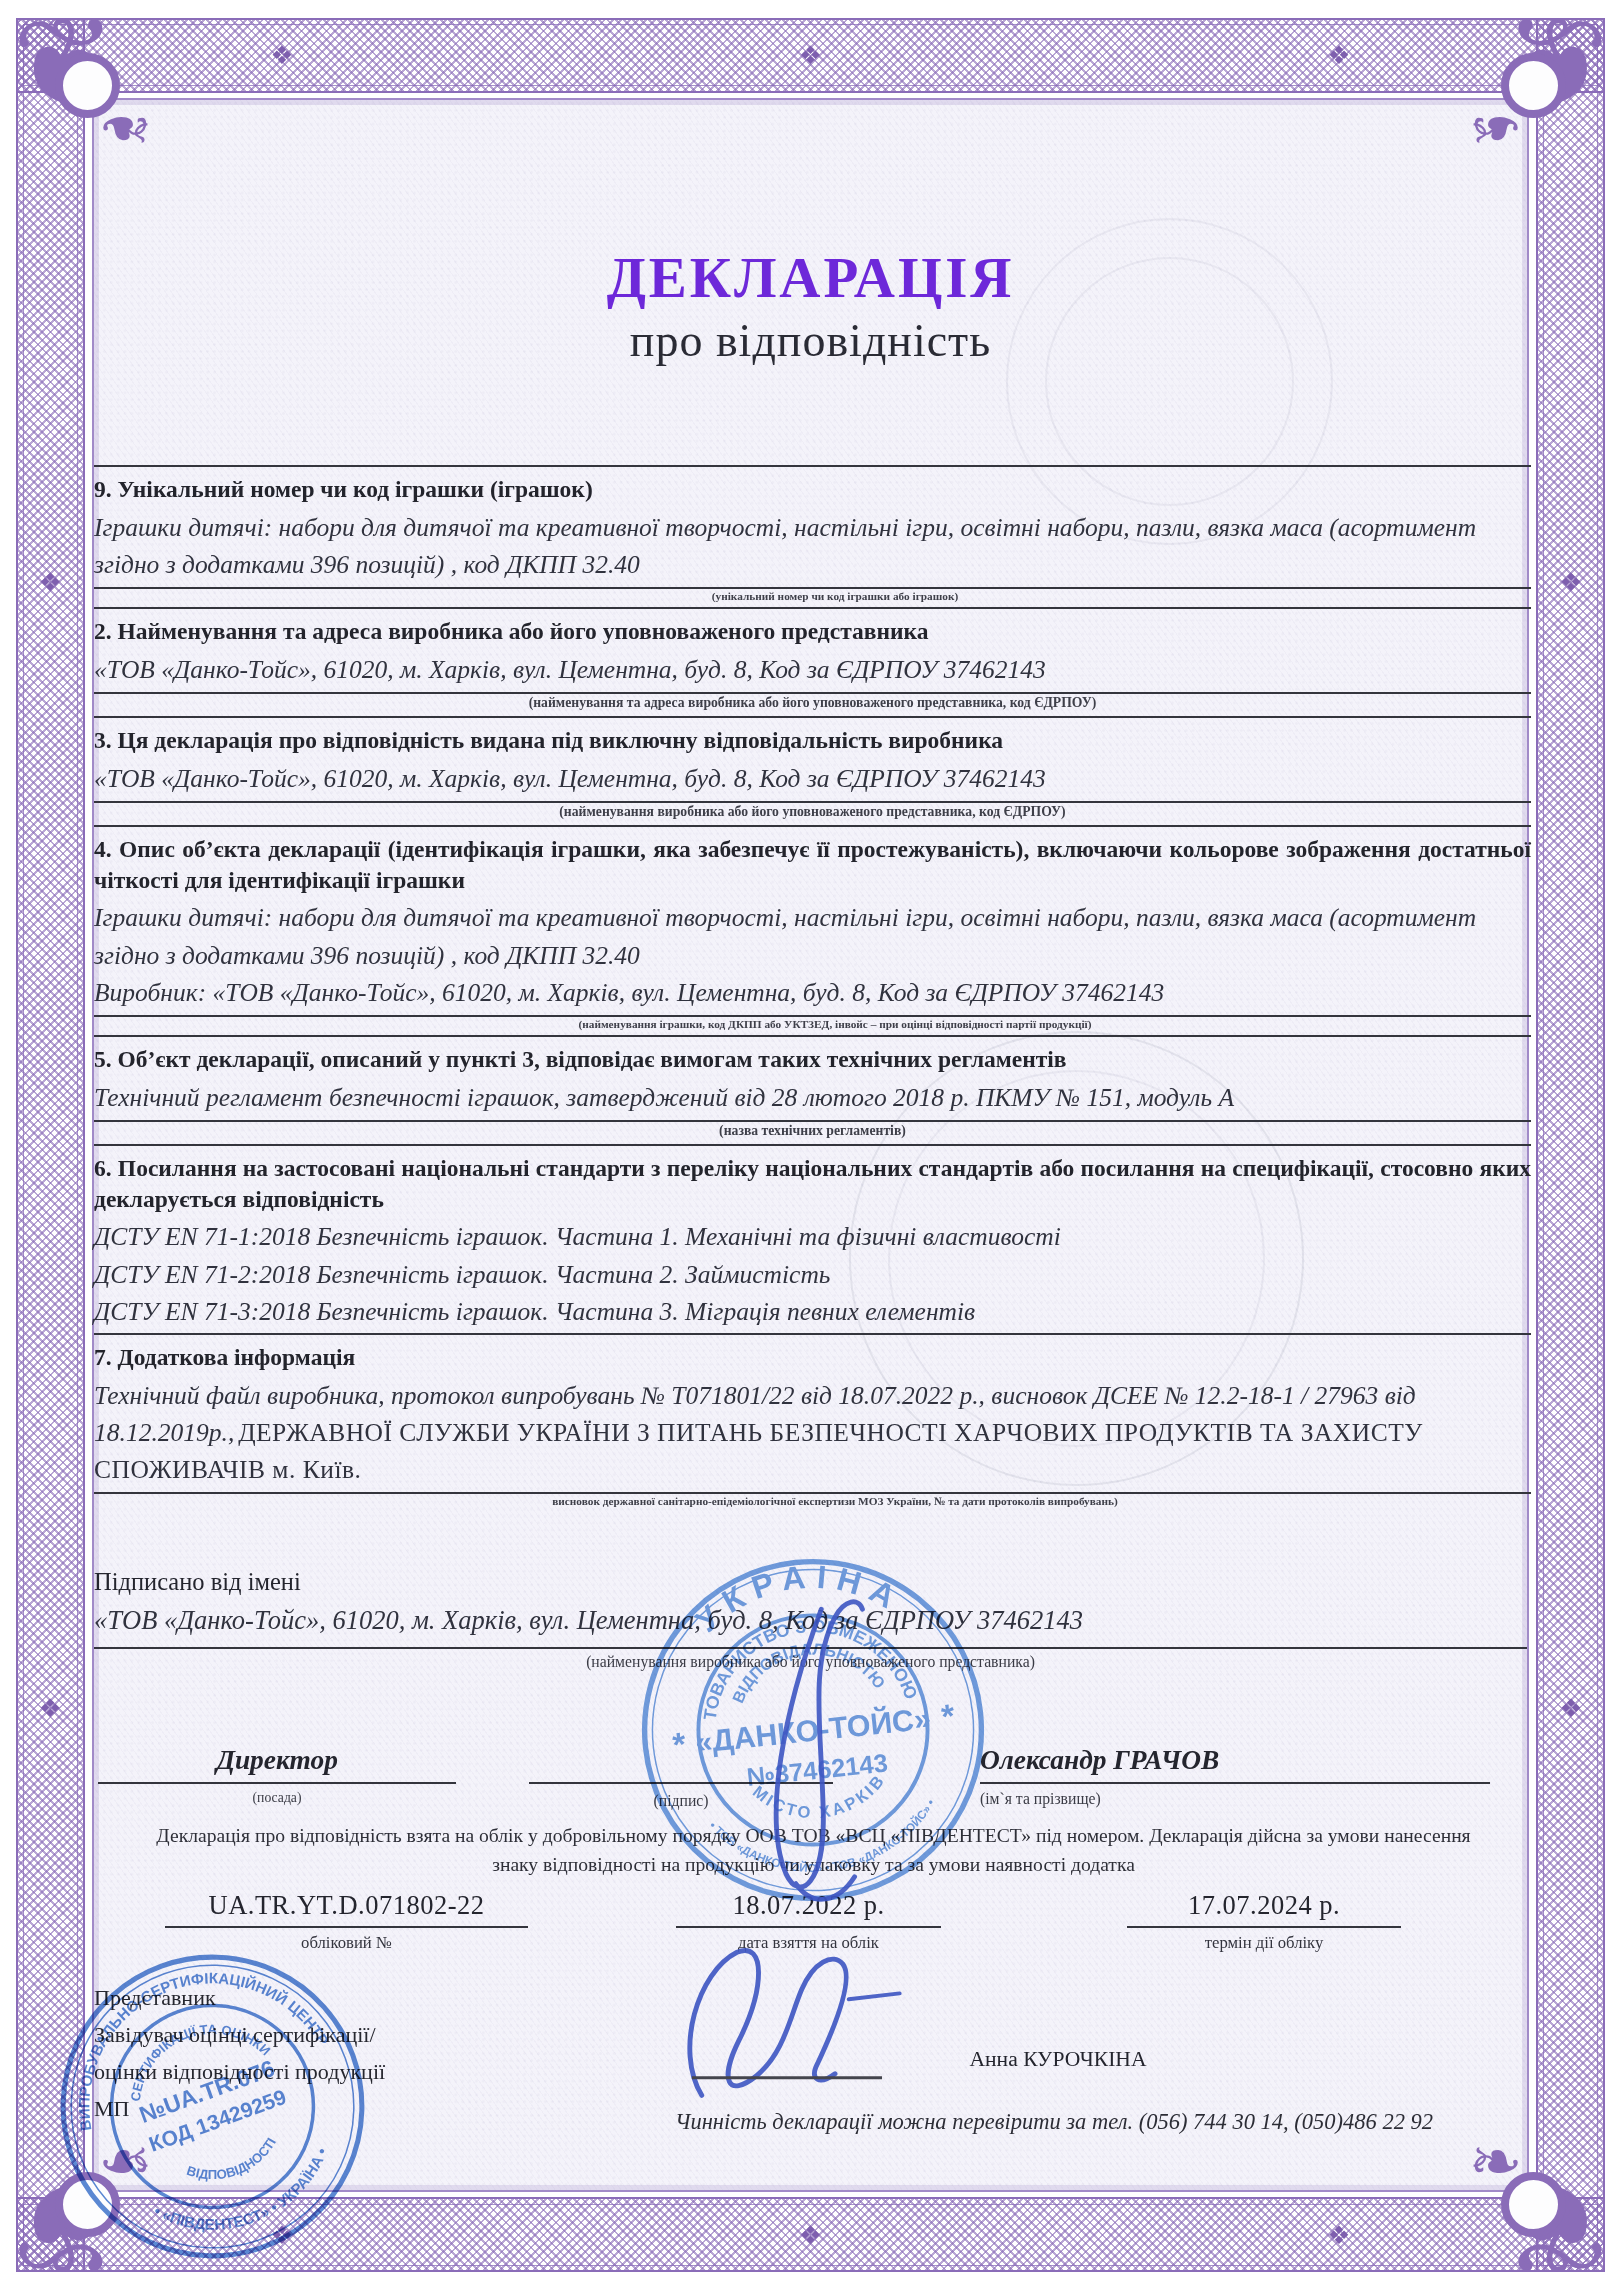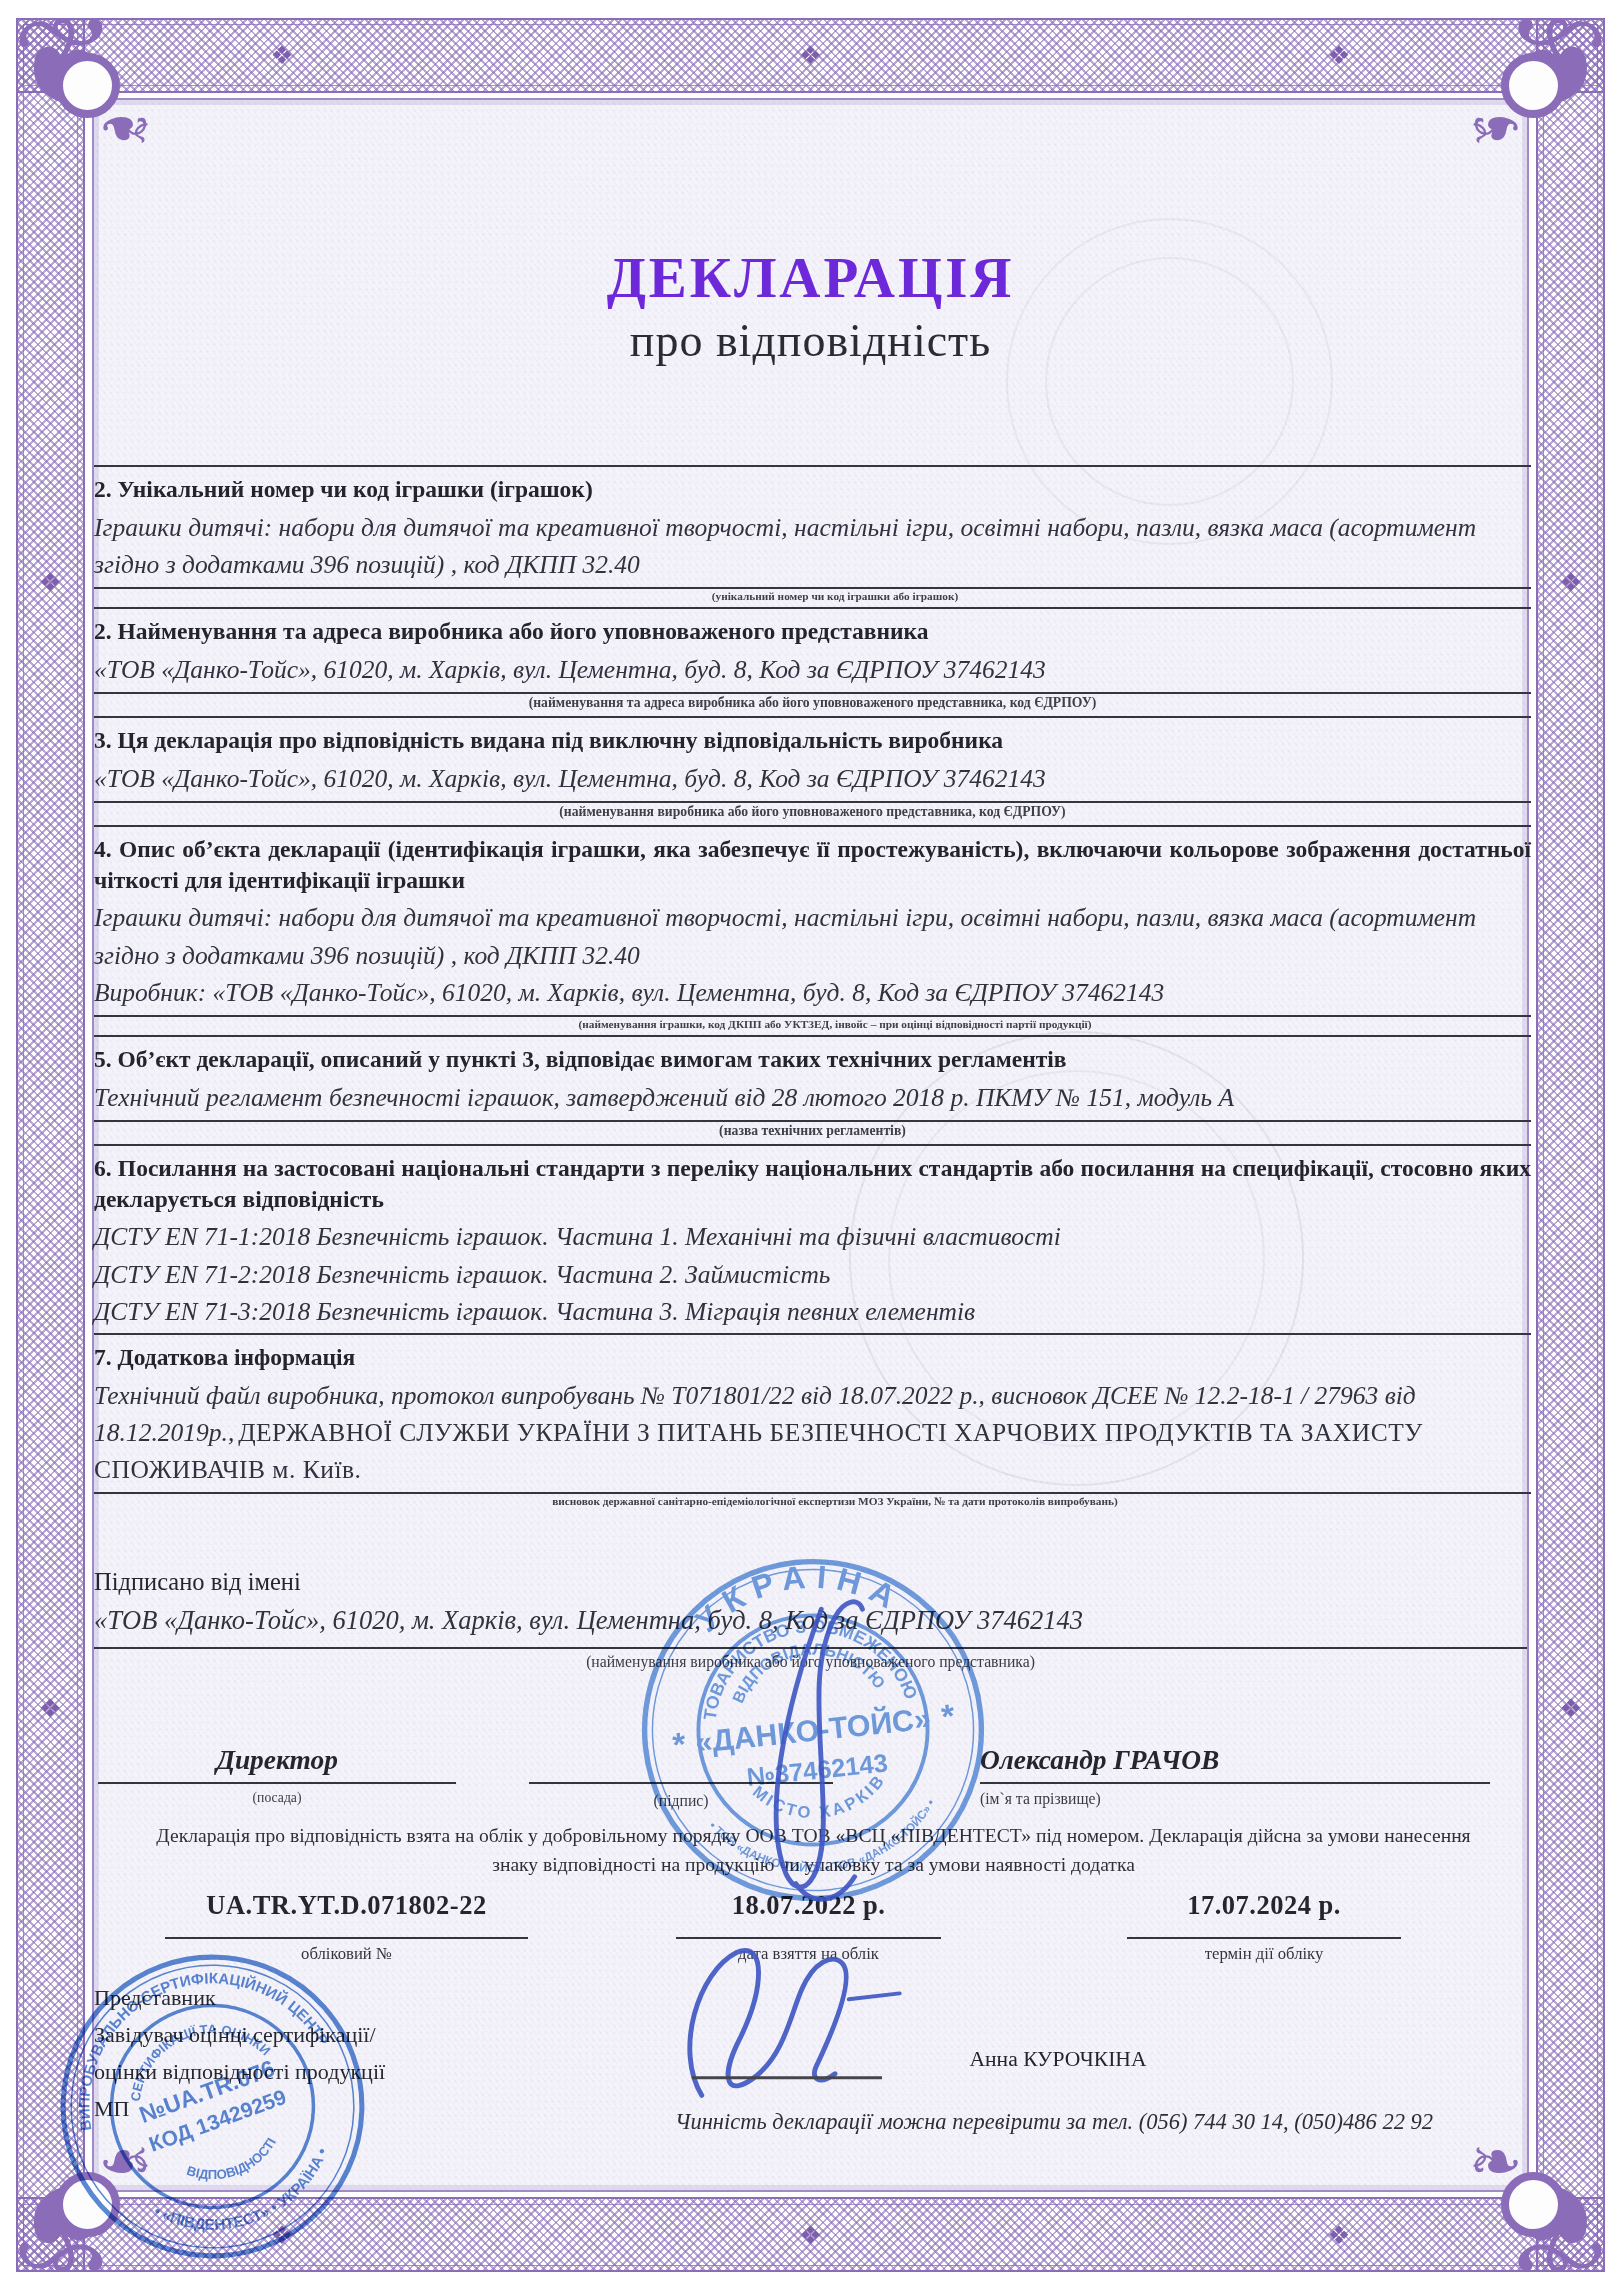--- a/index.html
+++ b/index.html
@@ -61,21 +61,21 @@
   .pos-name{left:98px;width:358px;top:1745px;text-align:center;font-size:27.4px;font-weight:bold;font-style:italic;}
   .pos-line{left:98px;width:358px;top:1782px;border-top:2.5px solid #34353d;}
   .pos-cap{left:98px;width:358px;top:1790px;text-align:center;font-size:13.7px;color:#3a3b45;}
   .sign-line{left:529px;width:304px;top:1782px;border-top:2.5px solid #34353d;}
   .sign-cap{left:529px;width:304px;top:1792px;text-align:center;font-size:15.7px;color:#3a3b45;}
   .dir-name{left:980px;width:510px;top:1745px;text-align:left;font-size:27.4px;font-weight:bold;font-style:italic;}
   .dir-line{left:980px;width:510px;top:1782px;border-top:2.5px solid #34353d;}
   .dir-cap{left:980px;width:510px;top:1790px;text-align:left;font-size:15.7px;color:#3a3b45;}
   .reg-note{left:137px;width:1353px;top:1821px;text-align:center;font-size:19.6px;line-height:1.5;color:#2e2f38;}
   .reg-item{top:1890px;text-align:center;}
-  .reg-val{font-size:26.5px;letter-spacing:0.5px;border-bottom:2.5px solid #34353d;padding-bottom:16px;display:block;font-weight:bold;}
+  .reg-val{font-size:26.5px;letter-spacing:0.5px;border-bottom:2.5px solid #34353d;padding-bottom:5px;display:block;}
   .reg-cap{font-size:16.7px;color:#33343e;margin-top:4.9px;display:block;}
   .reg-no{left:165px;width:363px;}
   .reg-d1{left:676px;width:265px;}
   .reg-d2{left:1127px;width:274px;}
   .rep{left:94px;top:1980px;font-size:22px;line-height:1.68;color:#26272f;}
   .kname{left:921px;width:274px;top:2047px;text-align:center;font-size:21.6px;}
   .footer-note{left:608px;width:892px;top:2109px;text-align:center;font-size:22.5px;font-style:italic;color:#2c2d36;}
   
   .stamp{position:absolute;z-index:6;mix-blend-mode:multiply;pointer-events:none;}
   .stamp-main{left:627px;top:1544px;width:372px;height:372px;opacity:.78;transform:rotate(-6deg);}
@@ -140,21 +140,21 @@
     <div class="wm wm2"></div>
   </div>
 
   <div class="abs title-block">
     <div class="doc-title">ДЕКЛАРАЦІЯ</div>
     <div class="doc-subtitle">про відповідність</div>
   </div>
 
   <div class="abs sections">
     <section class="sec">
-      <h3 class="sec-h">2. Унікальний номер чи код іграшки (іграшок)</h3>
+      <h3 class="sec-h">9. Унікальний номер чи код іграшки (іграшок)</h3>
       <p class="sec-v">Іграшки дитячі: набори для дитячої та креативної творчості, настільні ігри, освітні набори, пазли, вязка маса (асортимент згідно з додатками  396 позицій) , код ДКПП 32.40</p>
       <div class="sec-rule"></div>
       <div class="sec-cap cap-sm">(унікальний номер чи код іграшки або іграшок)</div>
     </section>
     <section class="sec">
       <h3 class="sec-h">2. Найменування та адреса виробника або його уповноваженого представника</h3>
       <p class="sec-v">«ТОВ «Данко-Тойс», 61020,  м. Харків, вул. Цементна,  буд. 8,   Код за ЄДРПОУ 37462143</p>
       <div class="sec-rule"></div>
       <div class="sec-cap">(найменування та адреса виробника або його уповноваженого представника, код ЄДРПОУ)</div>
     </section>

